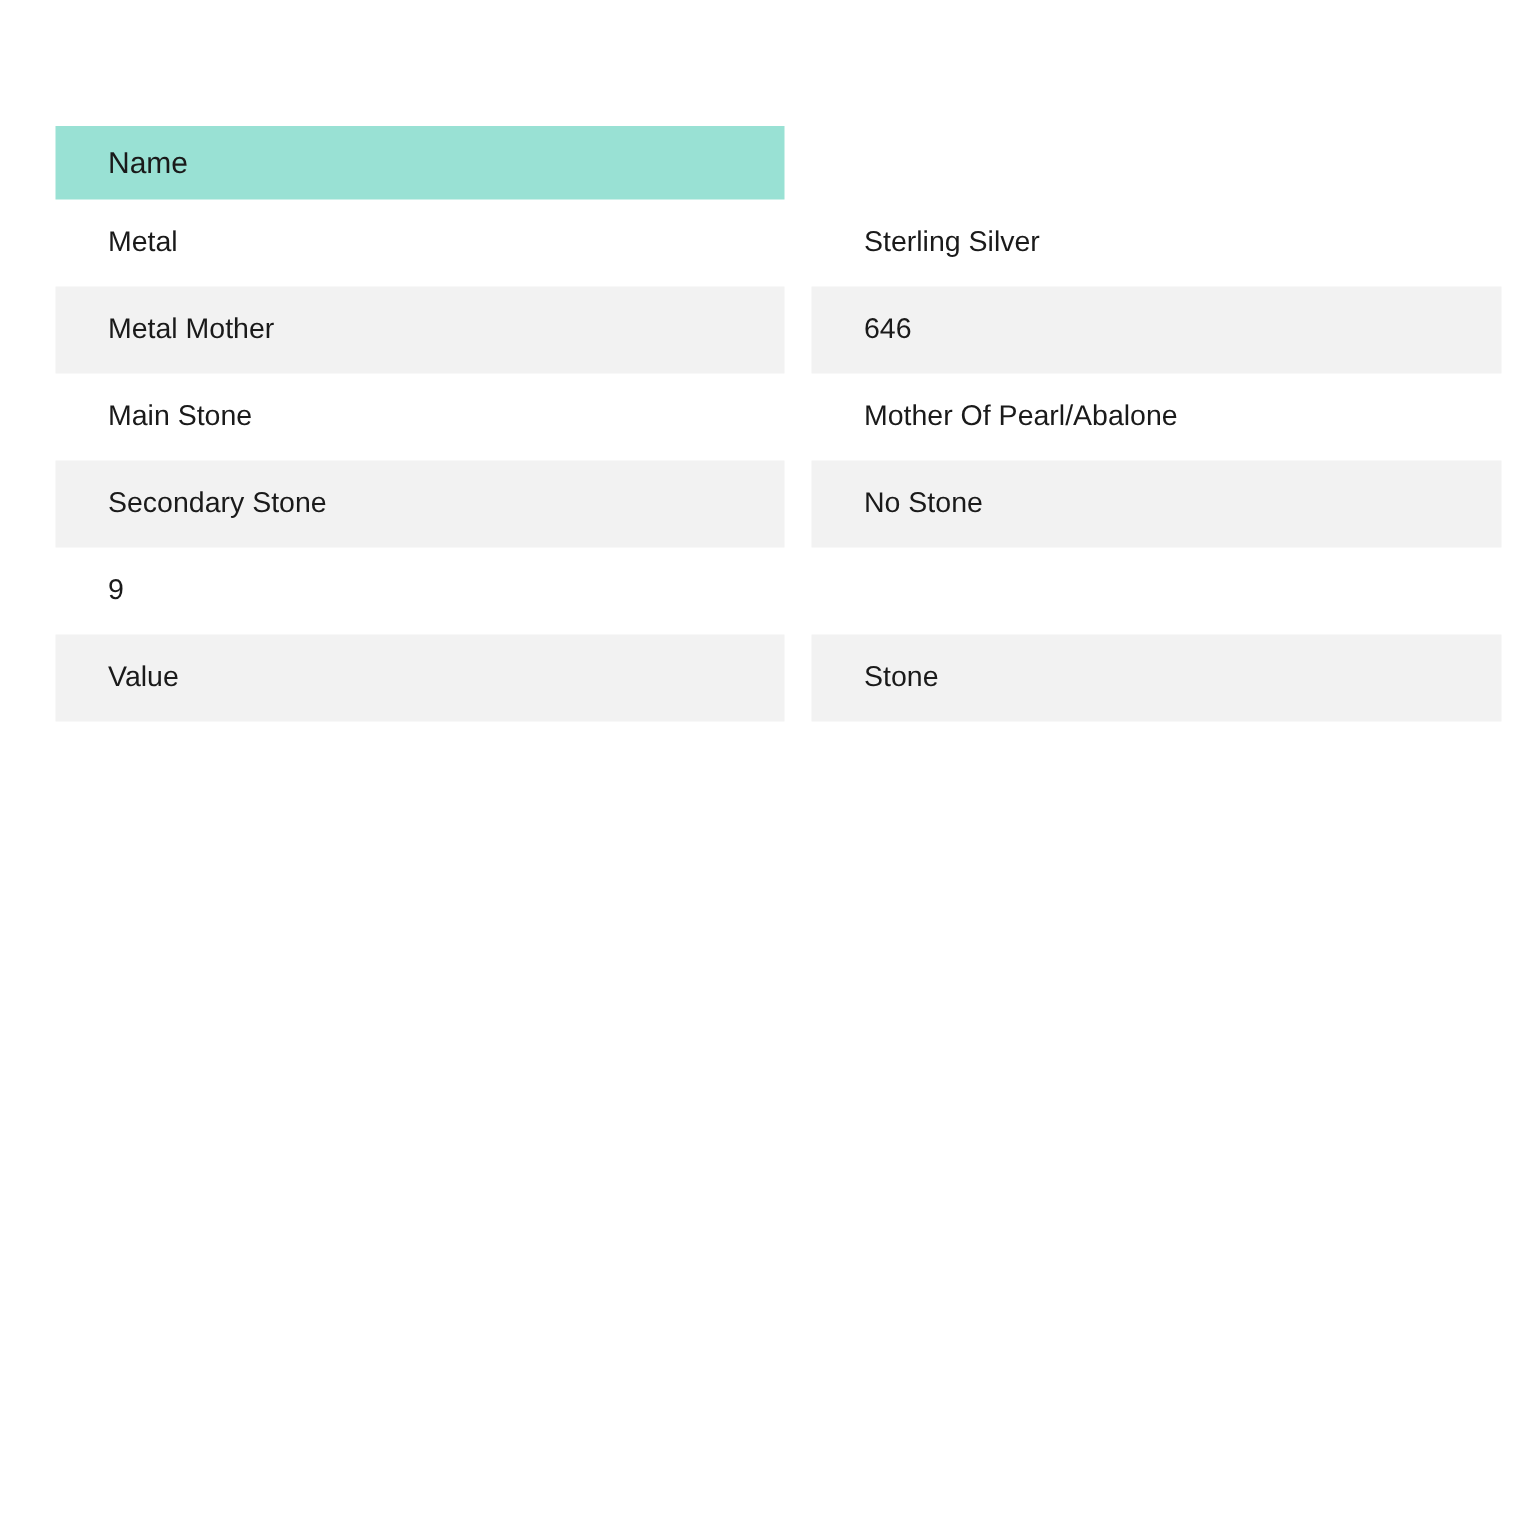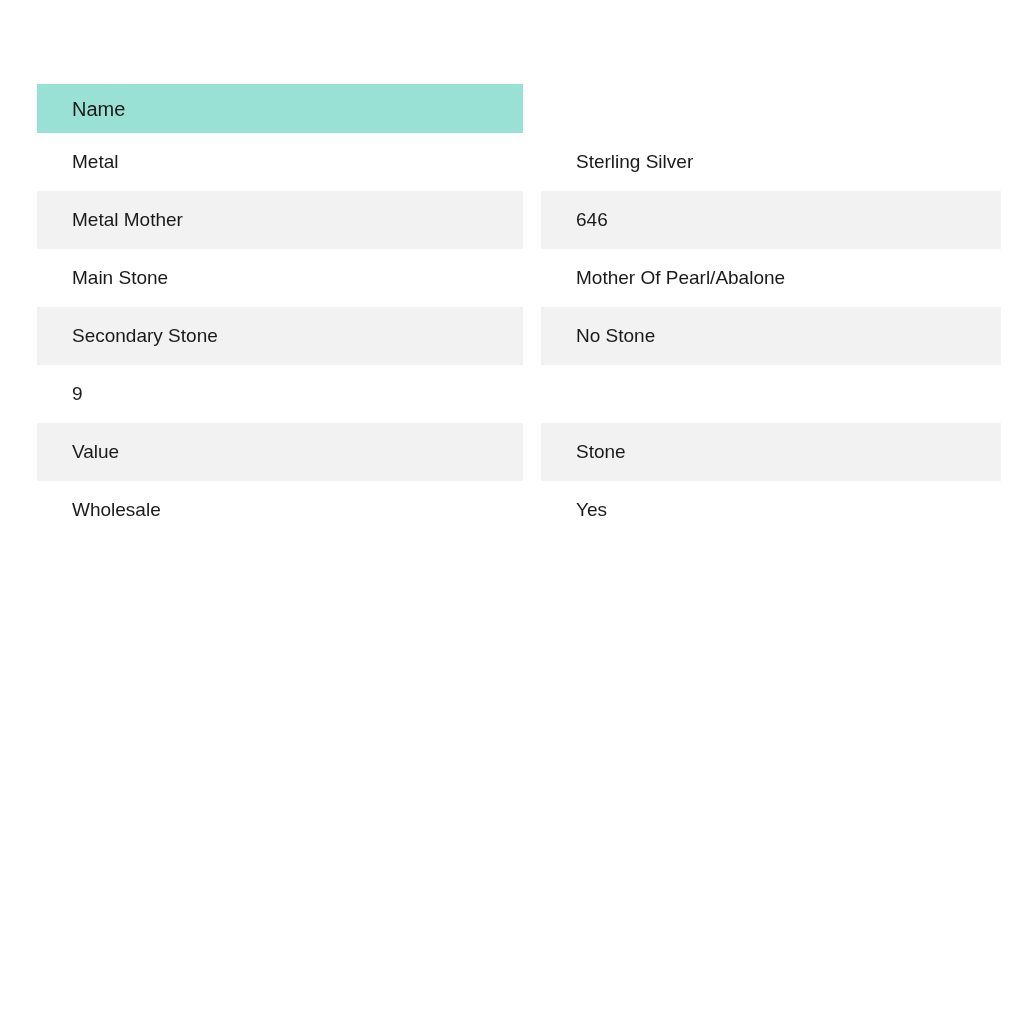--- a/index.html
+++ b/index.html
@@ -66,18 +66,14 @@
         <div class="cell">Secondary Stone</div>
         <div class="cell">No Stone</div>
       </div>
       <div class="row">
         <div class="cell">9</div>
       </div>
       <div class="row alt">
         <div class="cell">Value</div>
         <div class="cell">Stone</div>
       </div>
-      <div class="row">
-        <div class="cell">Wholesale</div>
-        <div class="cell">Yes</div>
-      </div>
     </div>
 </div>
 
 </body></html>

